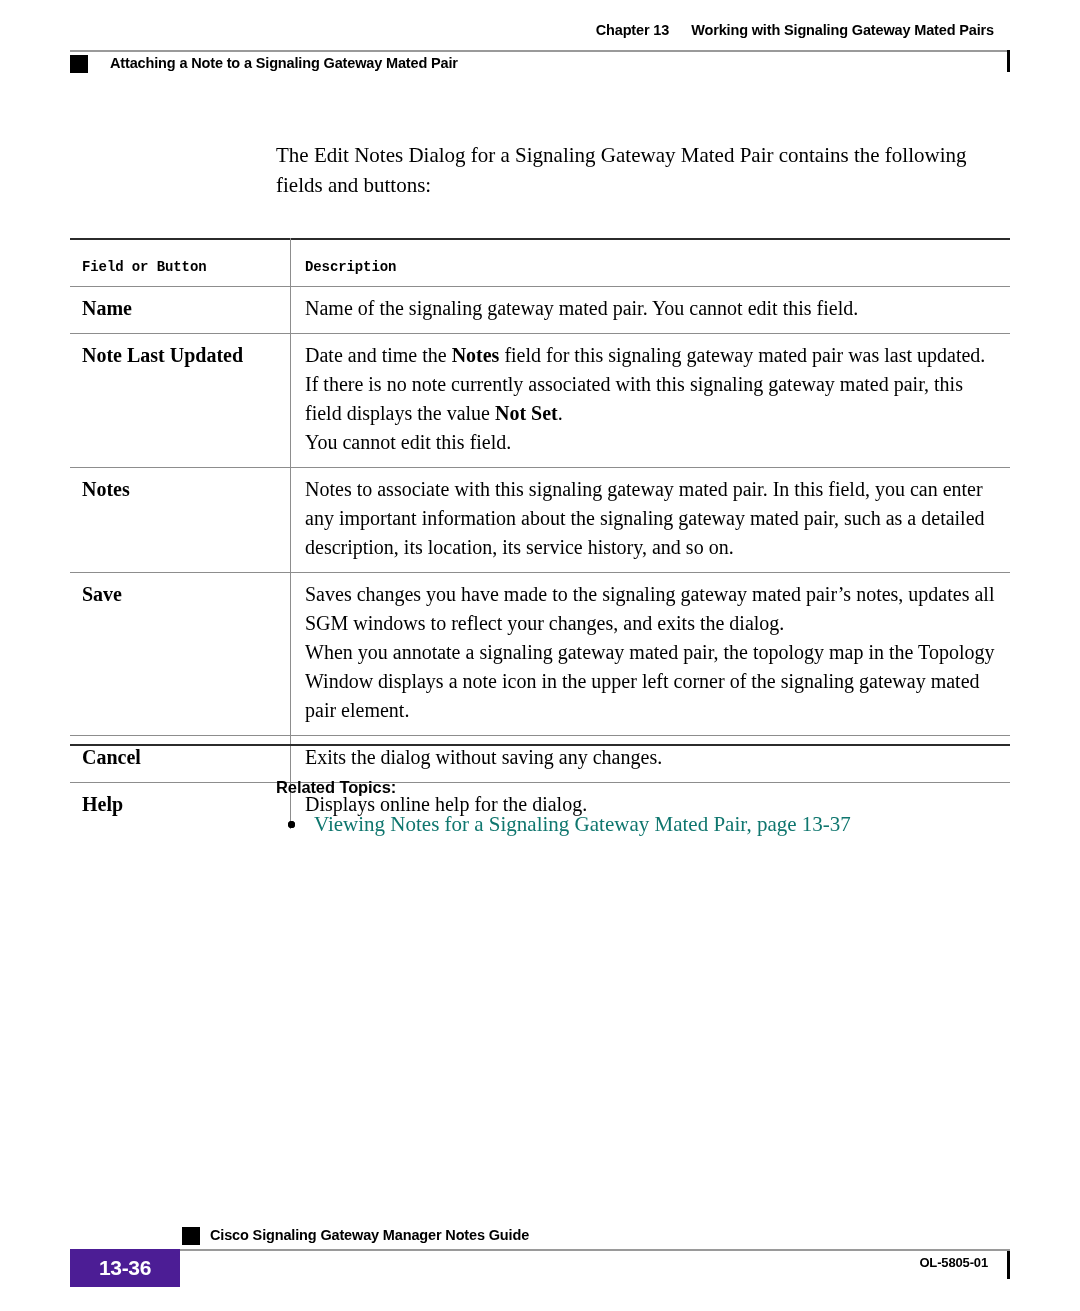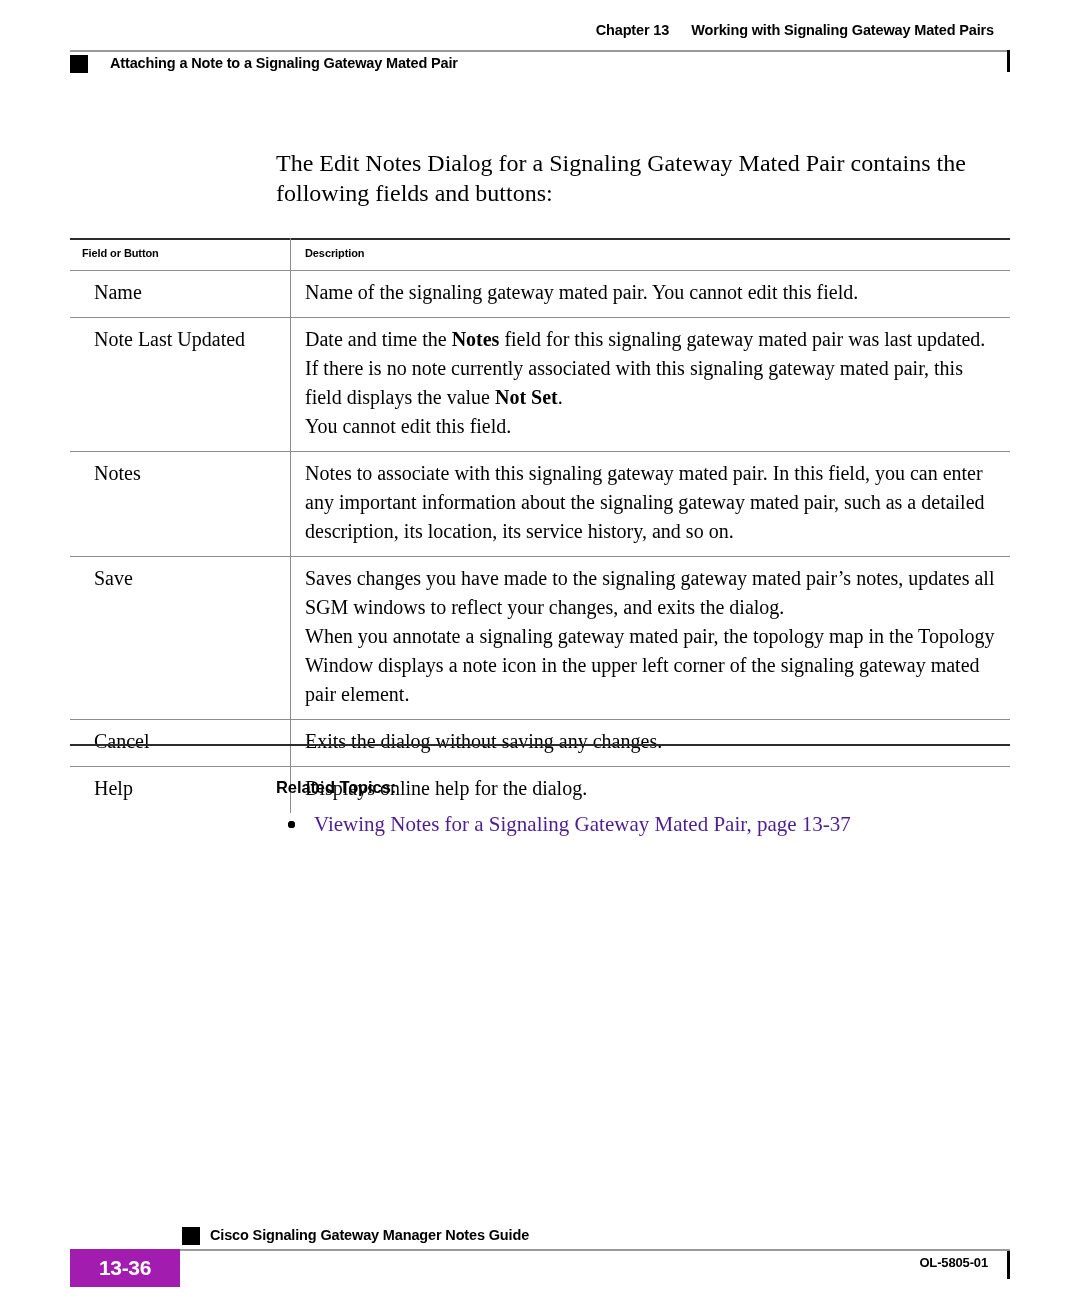--- a/index.html
+++ b/index.html
@@ -77,23 +77,23 @@
     top: 28px;
     width: 3px;
     height: 22px;
     background: #000;
   }
 
   
   .intro {
     position: absolute;
     left: 276px;
-    top: 148px;
+    top: 140px;
     width: 735px;
-    font-size: 24px;
+    font-size: 21px;
     line-height: 30px;
     text-align: left;
   }
 
   
   .tbl {
     position: absolute;
     left: 70px;
     top: 238px;
     width: 940px;
@@ -106,42 +106,41 @@
   .tbl .c1 {
     width: 200px;
     padding: 7px 8px 10px 12px;
     border-right: 1px solid #8d8d8d;
   }
   .tbl .c2 {
     padding: 7px 8px 10px 14px;
   }
   .tbl tr.row-head .c1,
   .tbl tr.row-head .c2 {
-    font-family: Liberation Sans, sans-serif;
-    font-weight: bold;
-    font-size: 11px;
+    font-family: Liberation Mono, monospace;
+    font-weight: bold;
+    font-size: 14px;
     letter-spacing: -0.1px;
-    padding-top: 9px;
+    padding-top: 21px;
     padding-bottom: 11px;
   }
   .tbl tr.row-head {
     border-bottom: 1px solid #8d8d8d;
   }
   .tbl tr.row-body {
     border-bottom: 1px solid #8d8d8d;
   }
   .tbl tr.row-body:last-child {
     border-bottom: none;
   }
   .tbl .label {
-    font-weight: normal;
+    font-weight: bold;
     font-size: 20px;
     line-height: 29px;
     white-space: nowrap;
-    margin-left: 12px;
   }
   .tbl .desc {
     font-size: 20px;
     line-height: 29px;
   }
   .tbl .desc p {
     margin: 0 0 0 0;
   }
   .tbl .desc p + p {
     margin-top: 0;
@@ -236,21 +235,21 @@
     width: 940px;
     height: 2px;
     background: #9a9a9a;
   }
   .footer-pagenum {
     position: absolute;
     left: 0px;
     top: 27px;
     width: 110px;
     height: 38px;
-    background: #a21caf;
+    background: #4c1d95;
     color: #fff;
     font-family: "Liberation Sans", "DejaVu Sans", sans-serif;
     font-weight: bold;
     font-size: 21px;
     letter-spacing: -0.3px;
     display: flex;
     align-items: center;
     justify-content: center;
   }
   .footer-docid {
@@ -370,21 +369,21 @@
   <div class="tbl-bot-rule"></div>
 
   <div class="related">
     <p class="related-head">Related Topics:</p>
     <ul class="bullets">
       <li>
         <span class="dot"></span>
       </li>
       <li>
         <span class="dot"></span>
-        <a href="#" style="color: #4c1d95;">Viewing Notes for a Signaling Gateway Mated Pair, page 13-37</a>
+        <a href="#" style="color: #0f766e;">Viewing Notes for a Signaling Gateway Mated Pair, page 13-37</a>
       </li>
     </ul>
   </div>
 
   <div class="footer">
     <div class="footer-square"></div>
     <div class="footer-guide">Cisco Signaling Gateway Manager Notes Guide</div>
     <div class="footer-rule"></div>
     <div class="footer-pagenum">13-36</div>
     <div class="footer-docid">OL-5805-01</div>

